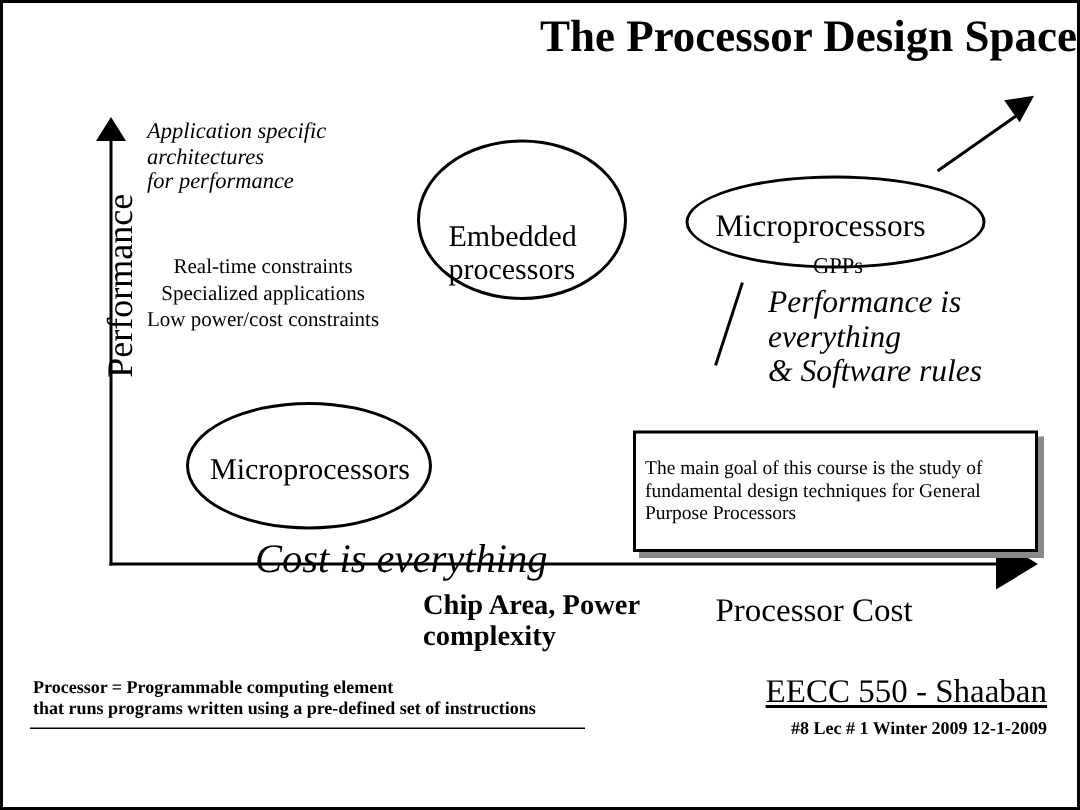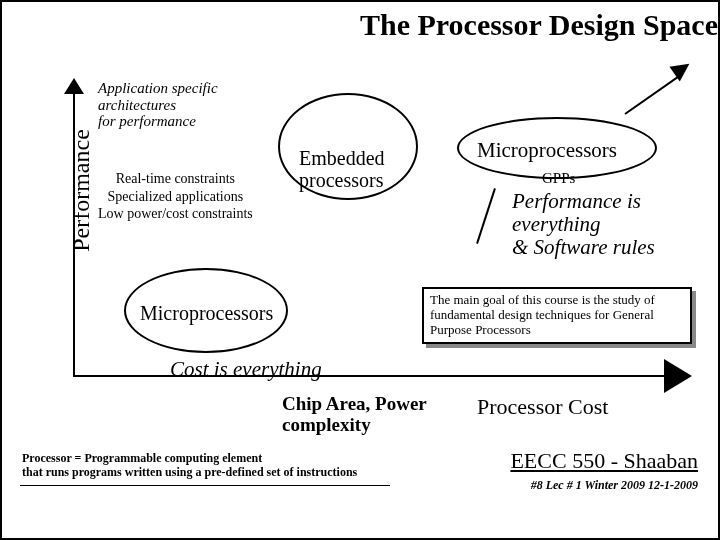--- a/index.html
+++ b/index.html
@@ -109,21 +109,21 @@
     border-radius: 50%;
   }
   .micro-label {
     position: absolute;
     left: 138px; top: 240px;
     font-size: 20px;
   }
   .cost-everything {
     position: absolute;
     left: 168px; top: 295px;
-    font-size: 21px; font-style: italic;
+    font-size: 27px; font-style: italic;
   }
   
   .mp-ellipse {
     position: absolute;
     left: 455px; top: 55px;
     width: 200px; height: 62px;
     border: 2px solid #000;
     border-radius: 50%;
   }
   .mp-label {
@@ -167,21 +167,21 @@
     font-size: 21px; font-style: italic;
     line-height: 1.1;
   }
   
   .goal-box {
     position: absolute;
     left: 420px; top: 225px;
     width: 270px;
     border: 2px solid #000;
     background: #fff;
-    padding: 4px 6px;
+    padding: 16px 6px;
     font-size: 13px;
     line-height: 1.15;
     box-shadow: 4px 4px 0 #888;
   }
   
   .proc-def {
     position: absolute;
     left: 20px; top: 390px;
     font-size: 12px; font-weight: bold;
     line-height: 1.15;
@@ -195,21 +195,21 @@
   .course-id {
     position: absolute;
     right: 20px; top: 386px;
     font-size: 22px; font-weight: normal;
     text-decoration: underline;
     text-align: right;
   }
   .lecture-info {
     position: absolute;
     right: 20px; top: 416px;
-    font-size: 12px; font-weight: bold; font-style: italic;
+    font-size: 12px; font-weight: bold;
   }
 </style>
 </head>
 <body>
 
 <div class="title">The Processor Design Space</div>
 
 <div class="content">
 
   <div class="y-axis-line"></div>

